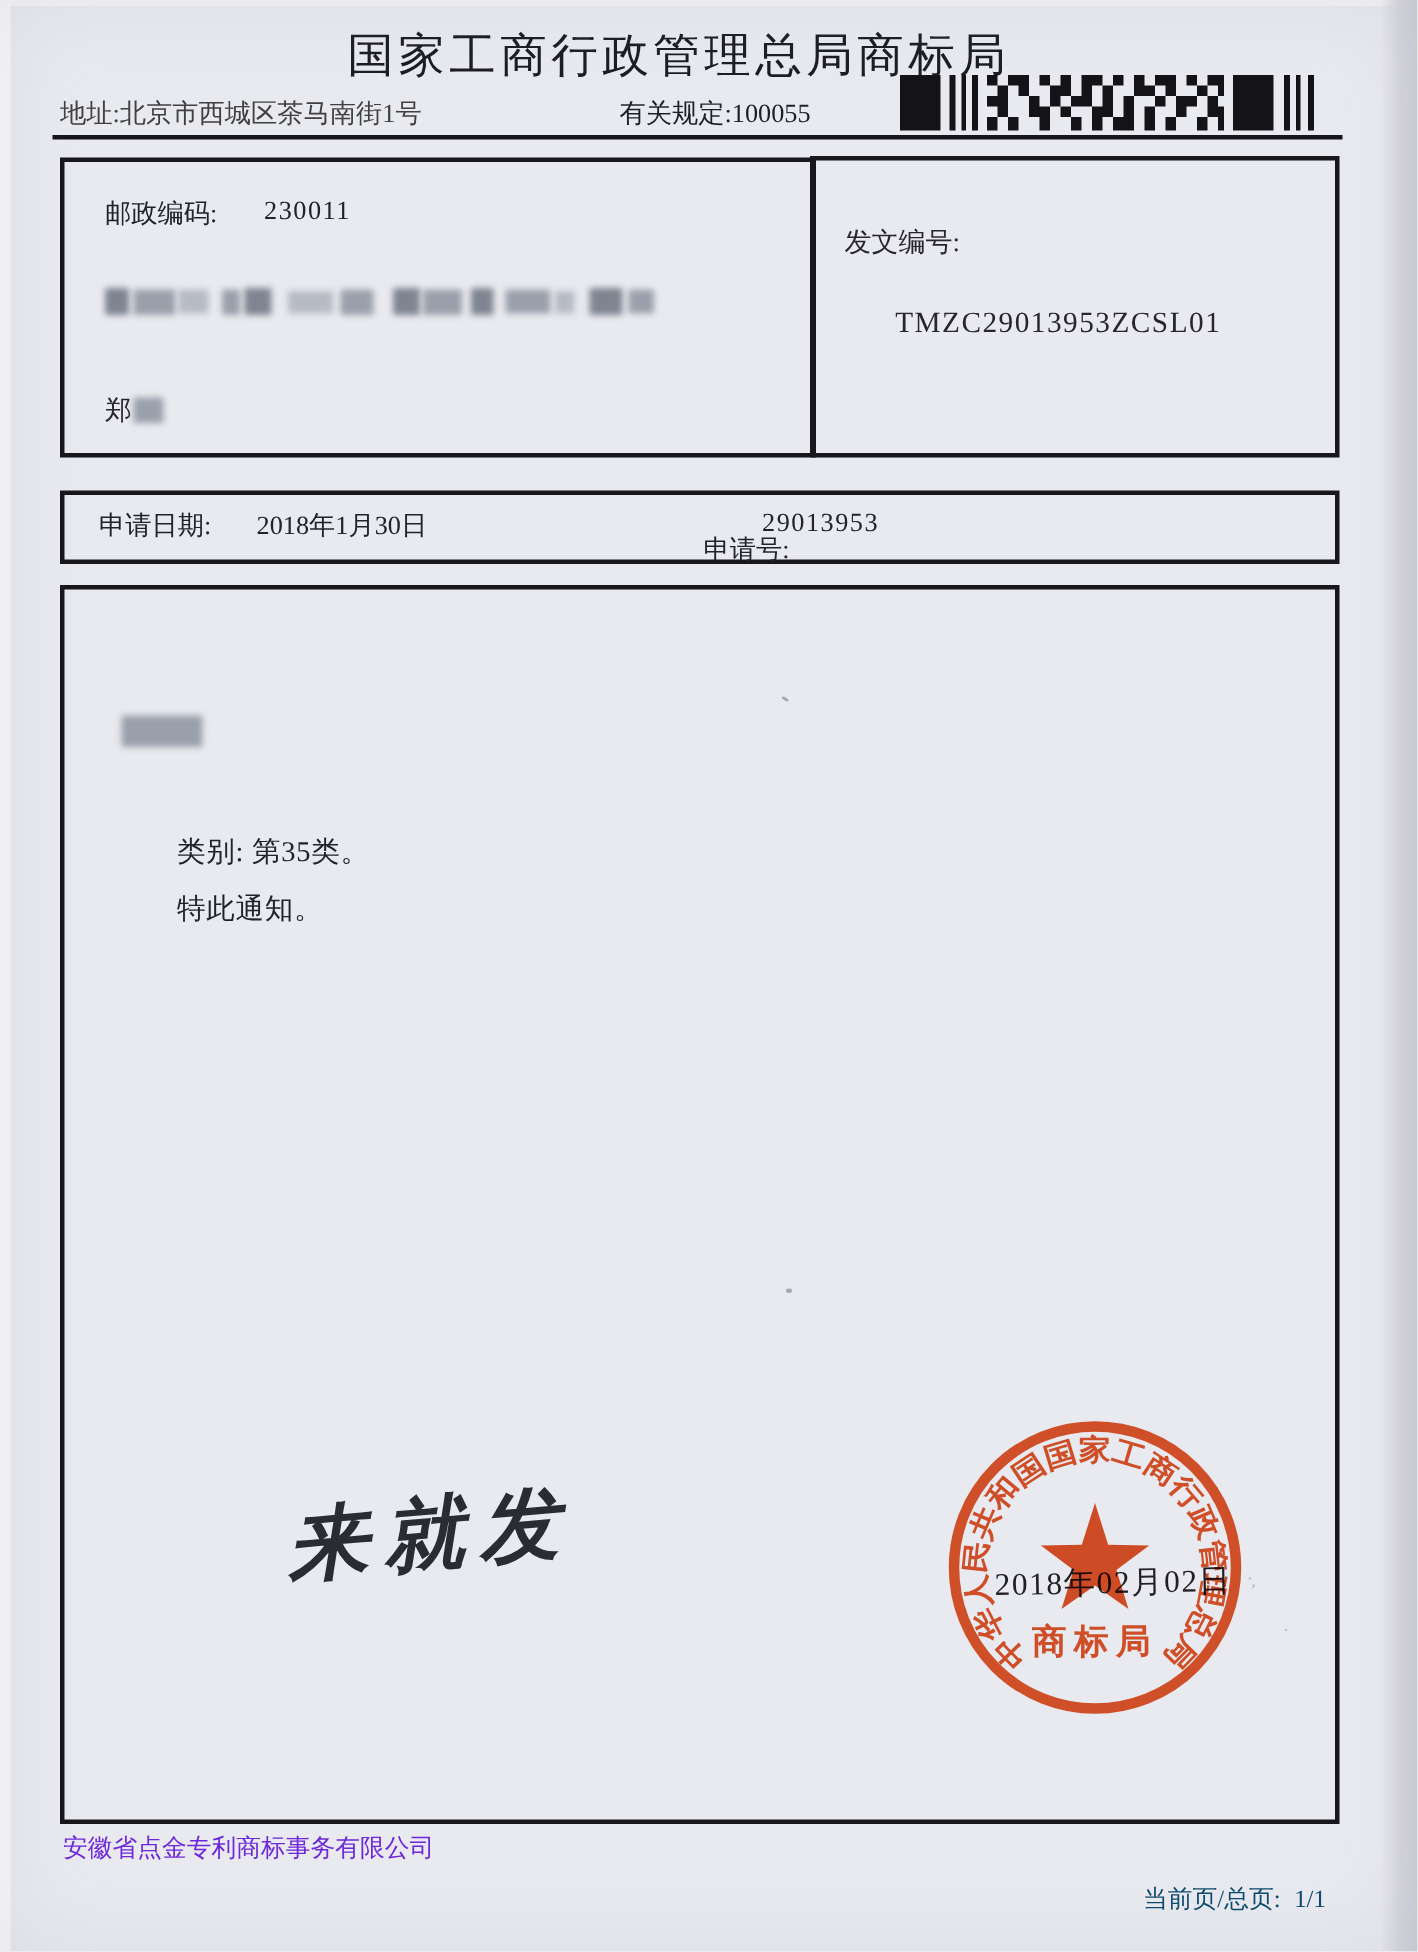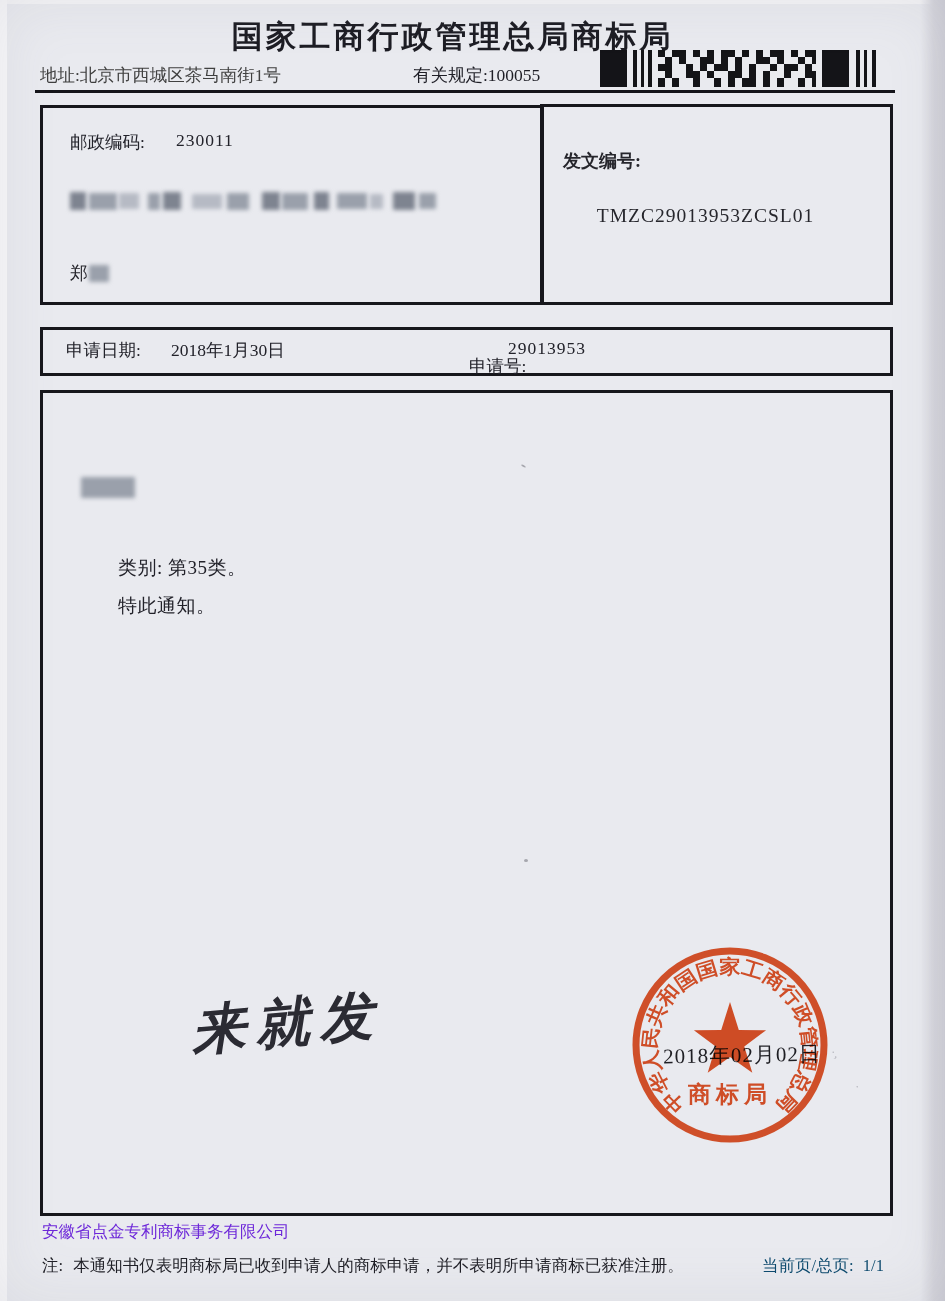--- a/index.html
+++ b/index.html
@@ -17,21 +17,21 @@
   .edge-top{position:absolute;left:0;top:0;width:100%;height:4px;background:#f4f4f6;}
   .edge-right{position:absolute;right:0;top:0;width:25px;height:100%;
     background:linear-gradient(90deg, rgba(210,210,218,0) 0%, #d5d5dc 55%, #cfcfd7 100%);}
   .vignette{position:absolute;inset:0;pointer-events:none;
     box-shadow:inset 0 0 60px rgba(120,120,140,.12);}
 
   .abs{position:absolute;}
 
   
   .org-title{left:0;right:40px;top:16px;text-align:center;
-    font-size:31px;letter-spacing:3px;font-weight:700;color:#1d1d24;}
+    font-size:31px;letter-spacing:3px;font-weight:400;color:#1d1d24;}
   .addr-row{top:63px;left:40px;font-size:17.5px;color:#404040;}
   .postal-row{top:63px;left:413px;font-size:17.5px;color:#1e1e26;}
   .header-rule{left:35px;top:90px;width:860px;height:3px;background:#15151a;}
   .barcode{left:600px;top:48px;width:292px;height:40px;}
 
   
   .box{border:3px solid #17171c;background:transparent;}
   .box-recipient{left:40px;top:105px;width:474px;height:194px;padding-left:24px;}
   .box-docnum{left:540px;top:104px;width:347px;height:195px;}
   .box-app{left:40px;top:327px;width:847px;height:43px;}
@@ -43,21 +43,21 @@
   
   .rec-postal-label{left:27px;top:22px;}
   .rec-postal-value{left:133px;top:22px;letter-spacing:1px;}
   .rec-redacted{left:27px;top:81px;height:24px;display:flex;align-items:center;}
   .rec-name{left:27px;top:153px;font-size:18px;display:flex;align-items:center;}
   .chip{display:inline-block;background:#9aa0ab;filter:blur(2px);border-radius:1px;}
   .chip.d{background:#7e8490;}
   .chip.l{background:#b6bac4;}
 
   
-  .doc-label{left:20px;top:42px;font-size:18px;font-weight:bold;}
+  .doc-label{left:20px;top:42px;font-size:18px;}
   .doc-value{left:0;right:22px;top:98px;text-align:center;font-size:19.5px;letter-spacing:1px;}
 
   
   .app-date-label{left:23px;top:8px;}
   .app-date-value{left:128px;top:8px;}
   .app-num-label{left:378px;top:24px;margin-left:48px;}
   .app-num-value{left:465px;top:8px;letter-spacing:1px;}
 
   
   .notice-title{left:0;right:0;top:31px;text-align:center;
@@ -177,23 +177,19 @@
       <text x="100" y="159" text-anchor="middle" font-size="23" letter-spacing="5" font-weight="bold" fill="#df3f0e" opacity="0.96">商标局</text>
     </svg>
 
     <span class="speck" style="left:481px;top:466px;width:4px;height:3px;"></span>
     <span class="scribble" style="left:788px;top:652px;">·,</span>
     <span class="scribble" style="left:812px;top:686px;">·</span>
     <span class="speck" style="left:478px;top:72px;width:5px;height:2px;transform:rotate(30deg);"></span>
   </div>
 
   <div class="abs agent-line">安徽省点金专利商标事务有限公司</div>
-  <div class="abs note-row">
-    <span>注:</span>
-    <span style="margin-left:6px;">本通知书仅表明商标局已收到申请人的商标申请，并不表明所申请商标已获准注册。</span>
-  </div>
   <div class="abs page-row">
     <span>当前页/总页:</span>
     <span style="margin-left:5px;">1/1</span>
   </div>
 
   <div class="vignette"></div>
 </div>
 
 </body></html>

